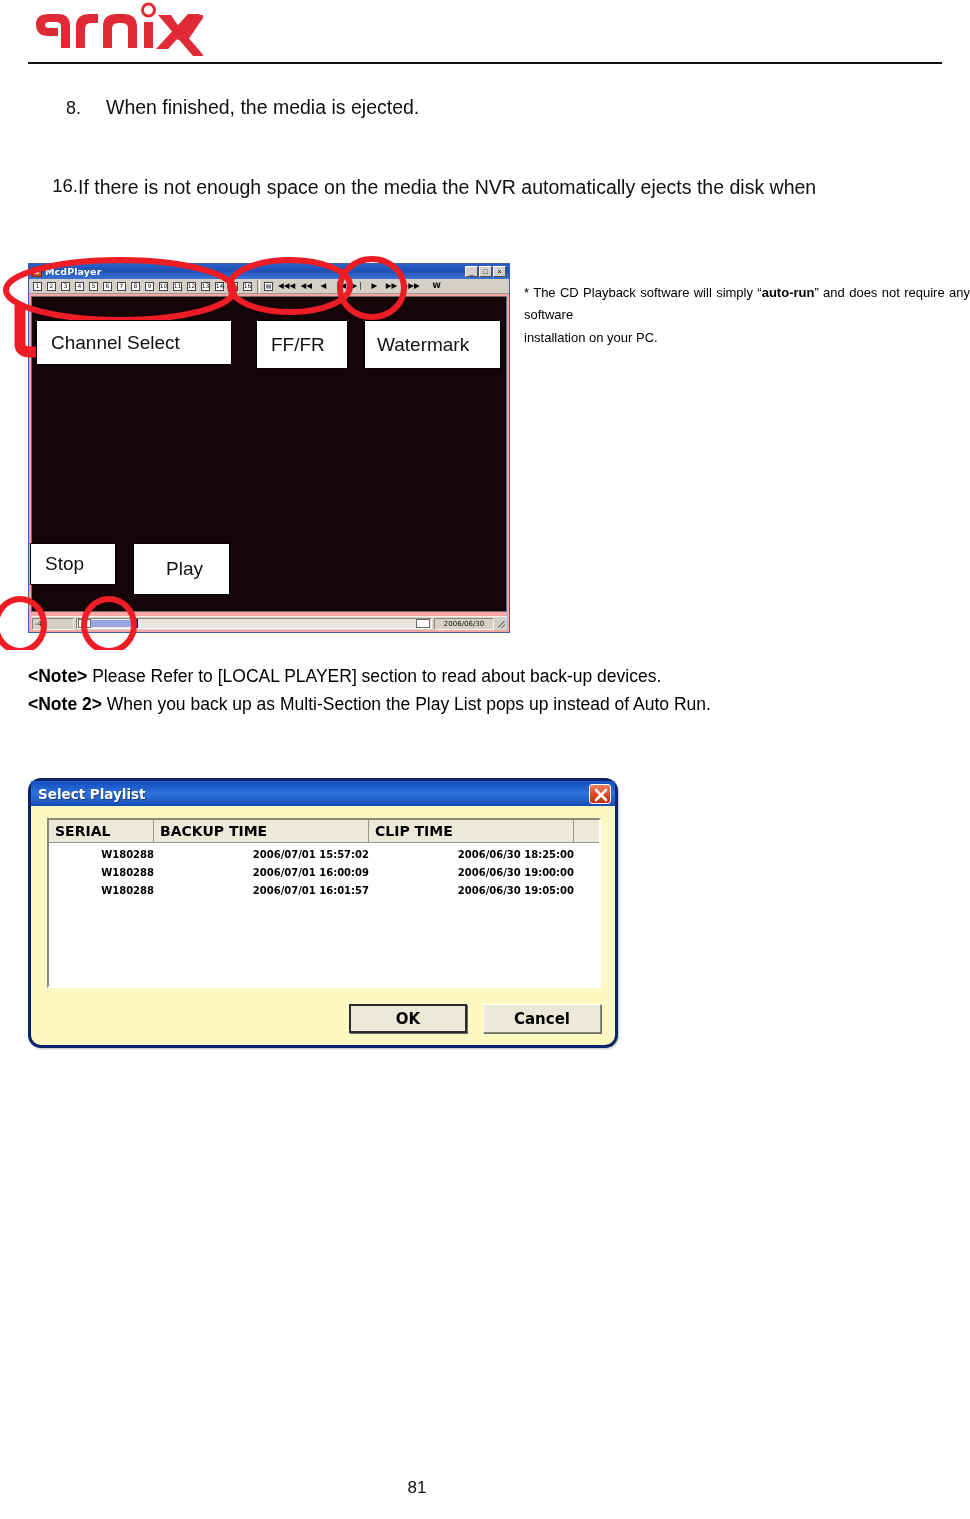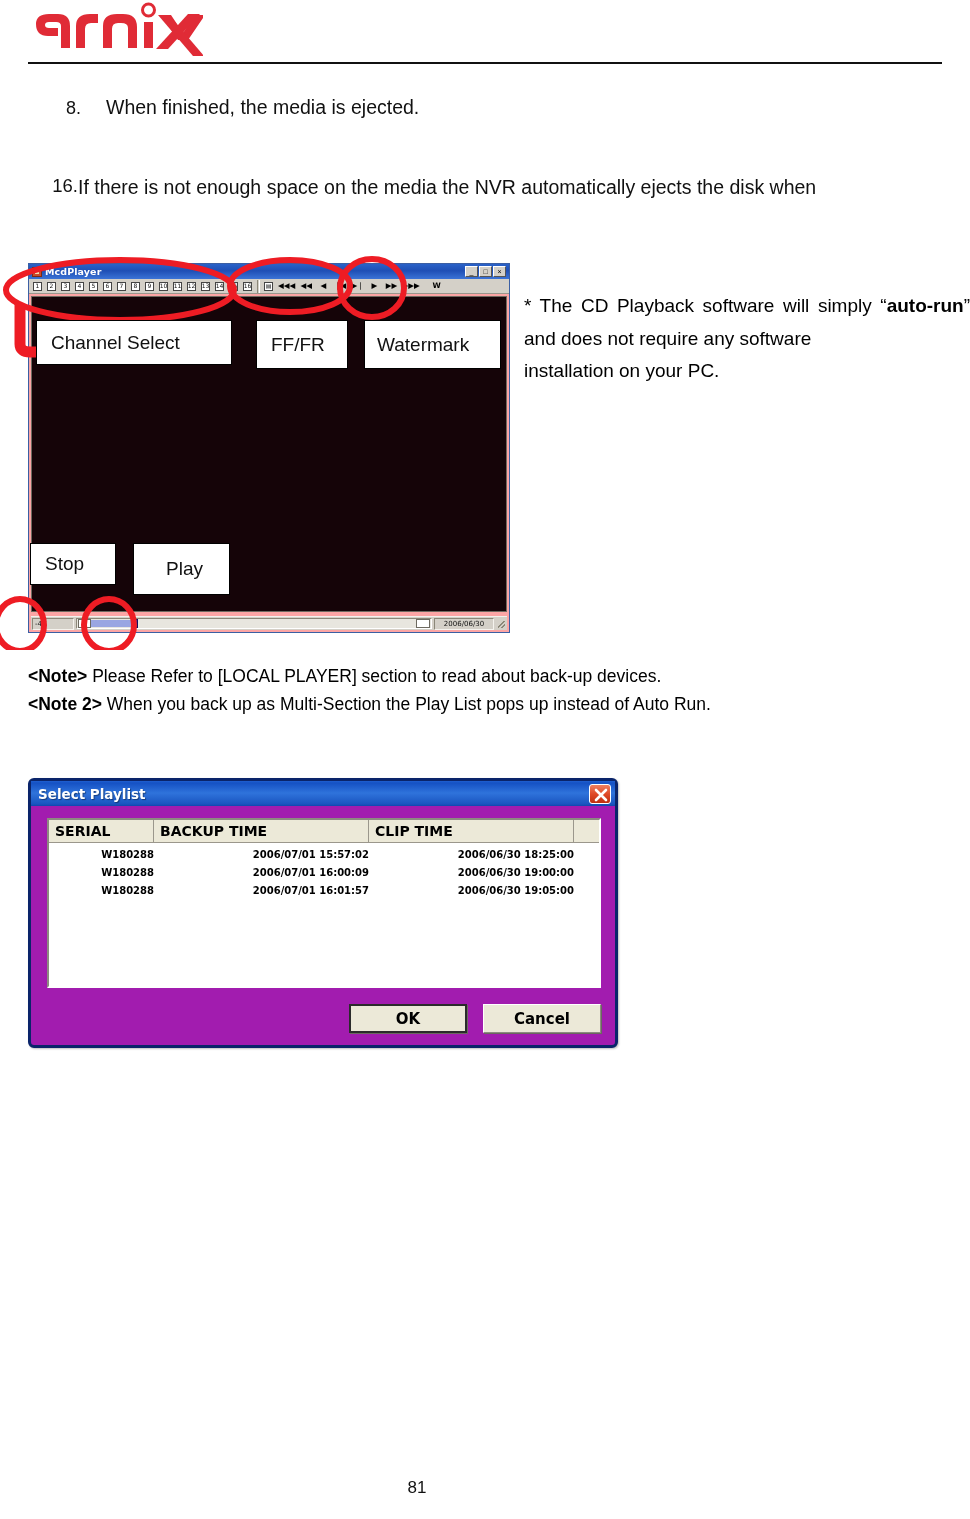--- a/index.html
+++ b/index.html
@@ -75,24 +75,23 @@
     display: block;
     margin-left: 30px;
     text-align: left;
   }
 
   
   #side-note {
     position: absolute;
     left: 524px; top: 282px;
     width: 446px;
-    font-size: 19px;
+    font-size: 13px;
     line-height: 1.72;
     text-align: justify;
-    margin-top: 8px;
   }
   #side-note .last { text-align: left; display: block; }
 
   
   #player-window {
     position: absolute;
     left: 28px; top: 263px;
     width: 482px;
     height: 370px;
     background: #fca5a5;
@@ -357,23 +356,23 @@
   }
   #notes b { font-weight: bold; }
   #notes .note-line { display: block; white-space: nowrap; }
 
   
   #playlist-dialog {
     position: absolute;
     left: 28px; top: 778px;
     width: 590px;
     height: 270px;
-    background: #a21caf;
+    background: #fef9c3;
     border: 3px solid #0a246a;
-    border-radius: 6px;
+    border-radius: 13px;
     box-sizing: border-box;
     box-shadow: 1px 1px 2px rgba(0,0,0,0.25);
   }
   #playlist-titlebar {
     height: 25px;
     background: linear-gradient(to bottom, #1f5fd0 0%, #1551c4 8%, #2f73db 48%, #1a55c0 92%, #1147ad 100%);
     display: flex;
     align-items: center;
     padding: 0 4px 0 7px;
     box-sizing: border-box;

